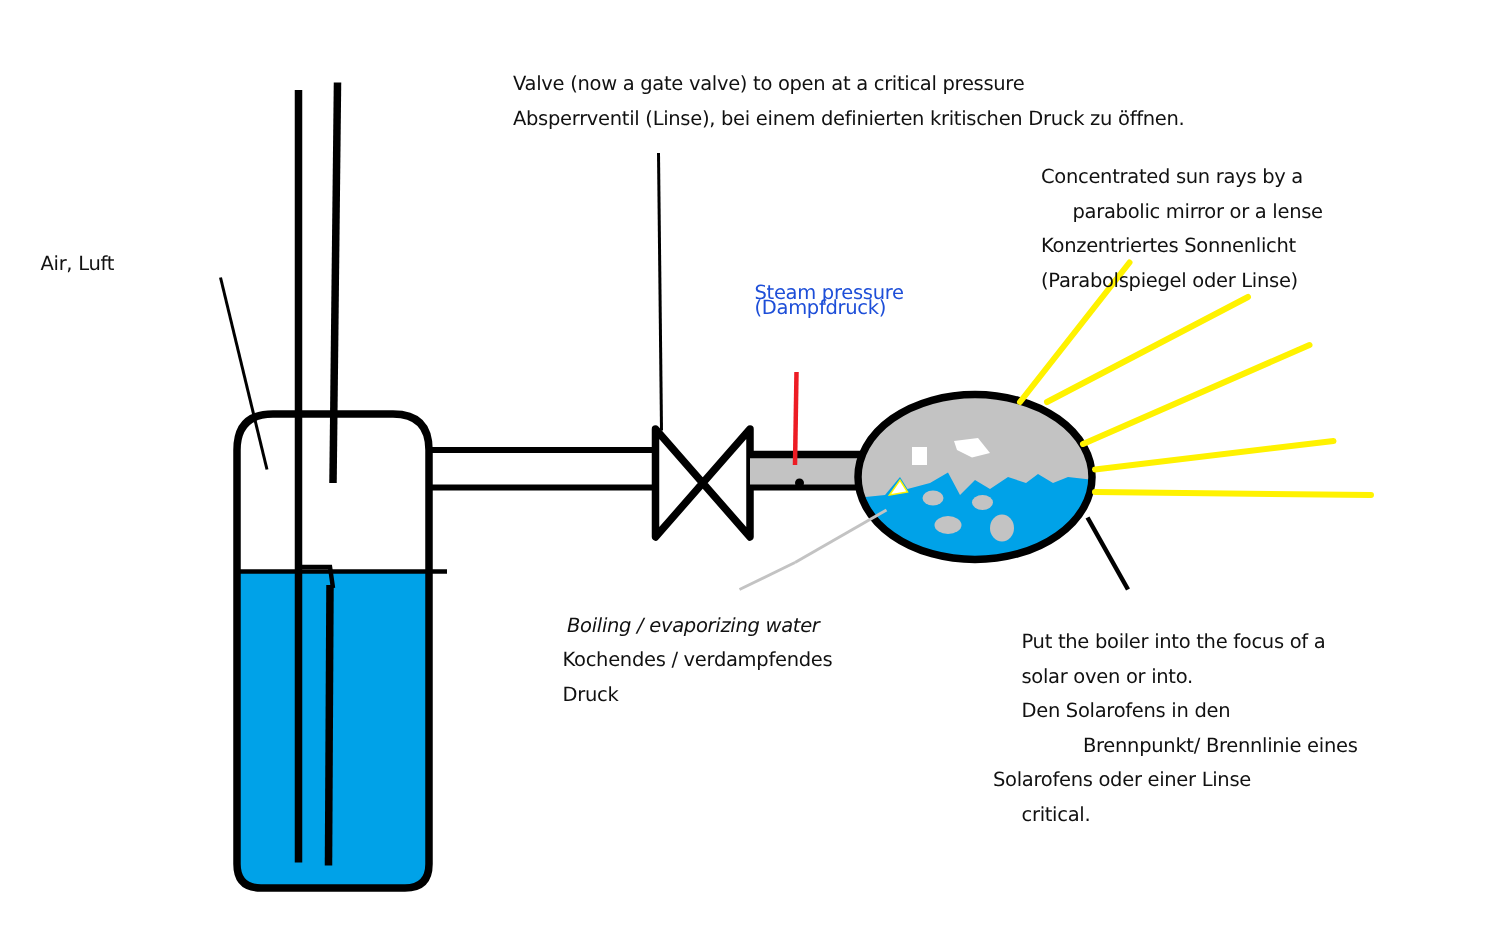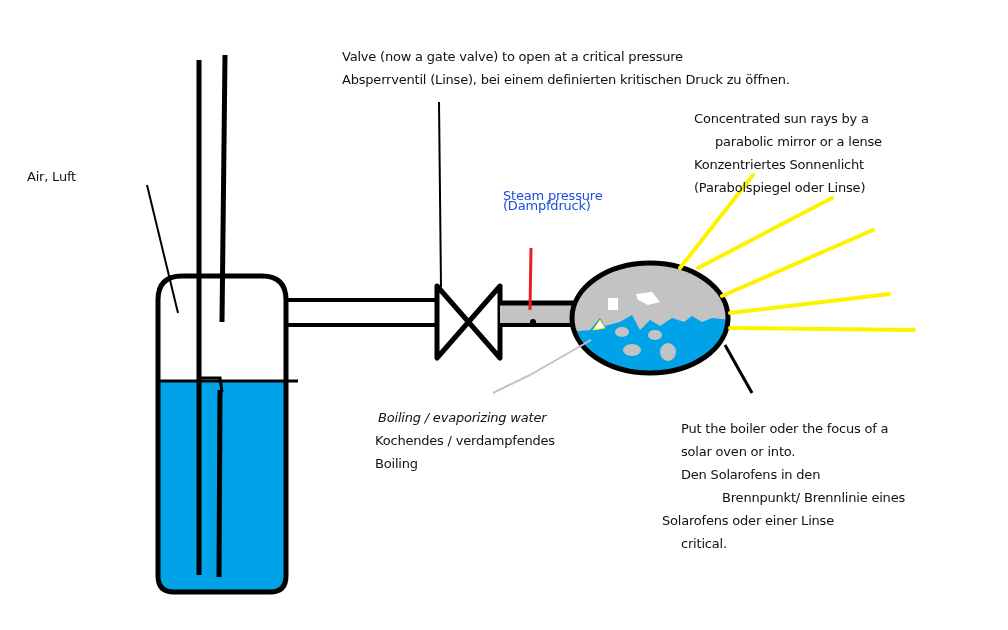--- a/index.html
+++ b/index.html
@@ -82,20 +82,20 @@
 <div class="lbl" style="left:694px; top:107px;">Concentrated sun rays by a</div>
 <div class="lbl" style="left:715px; top:130px;text-align:right;">parabolic mirror or a lense</div>
 <div class="lbl" style="left:694px; top:153px;">Konzentriertes Sonnenlicht</div>
 <div class="lbl" style="left:694px; top:176px;">(Parabolspiegel oder Linse)</div>
 
 <div class="lbl red" style="left:503px; top:184px;">Steam pressure</div>
 <div class="lbl red" style="left:503px; top:194px;">(Dampfdruck)</div>
 
 <div class="lbl" style="left:378px; top:406px;font-style:italic;">Boiling / evaporizing water</div>
 <div class="lbl" style="left:375px; top:429px;">Kochendes / verdampfendes</div>
-<div class="lbl" style="left:375px; top:452px;">Boiling</div>
+<div class="lbl" style="left:375px; top:452px;">Druck</div>
 
-<div class="lbl" style="left:681px; top:417px;">Put the boiler oder the focus of a</div>
+<div class="lbl" style="left:681px; top:417px;">Put the boiler into the focus of a</div>
 <div class="lbl" style="left:681px; top:440px;">solar oven or into.</div>
 <div class="lbl" style="left:681px; top:463px;">Den Solarofens in den</div>
 <div class="lbl" style="left:681px; top:486px;margin-left:41px;">Brennpunkt/ Brennlinie eines</div>
 <div class="lbl" style="left:662px; top:509px;">Solarofens oder einer Linse</div>
 <div class="lbl" style="left:681px; top:532px;">critical.</div>
 
 </body></html>

